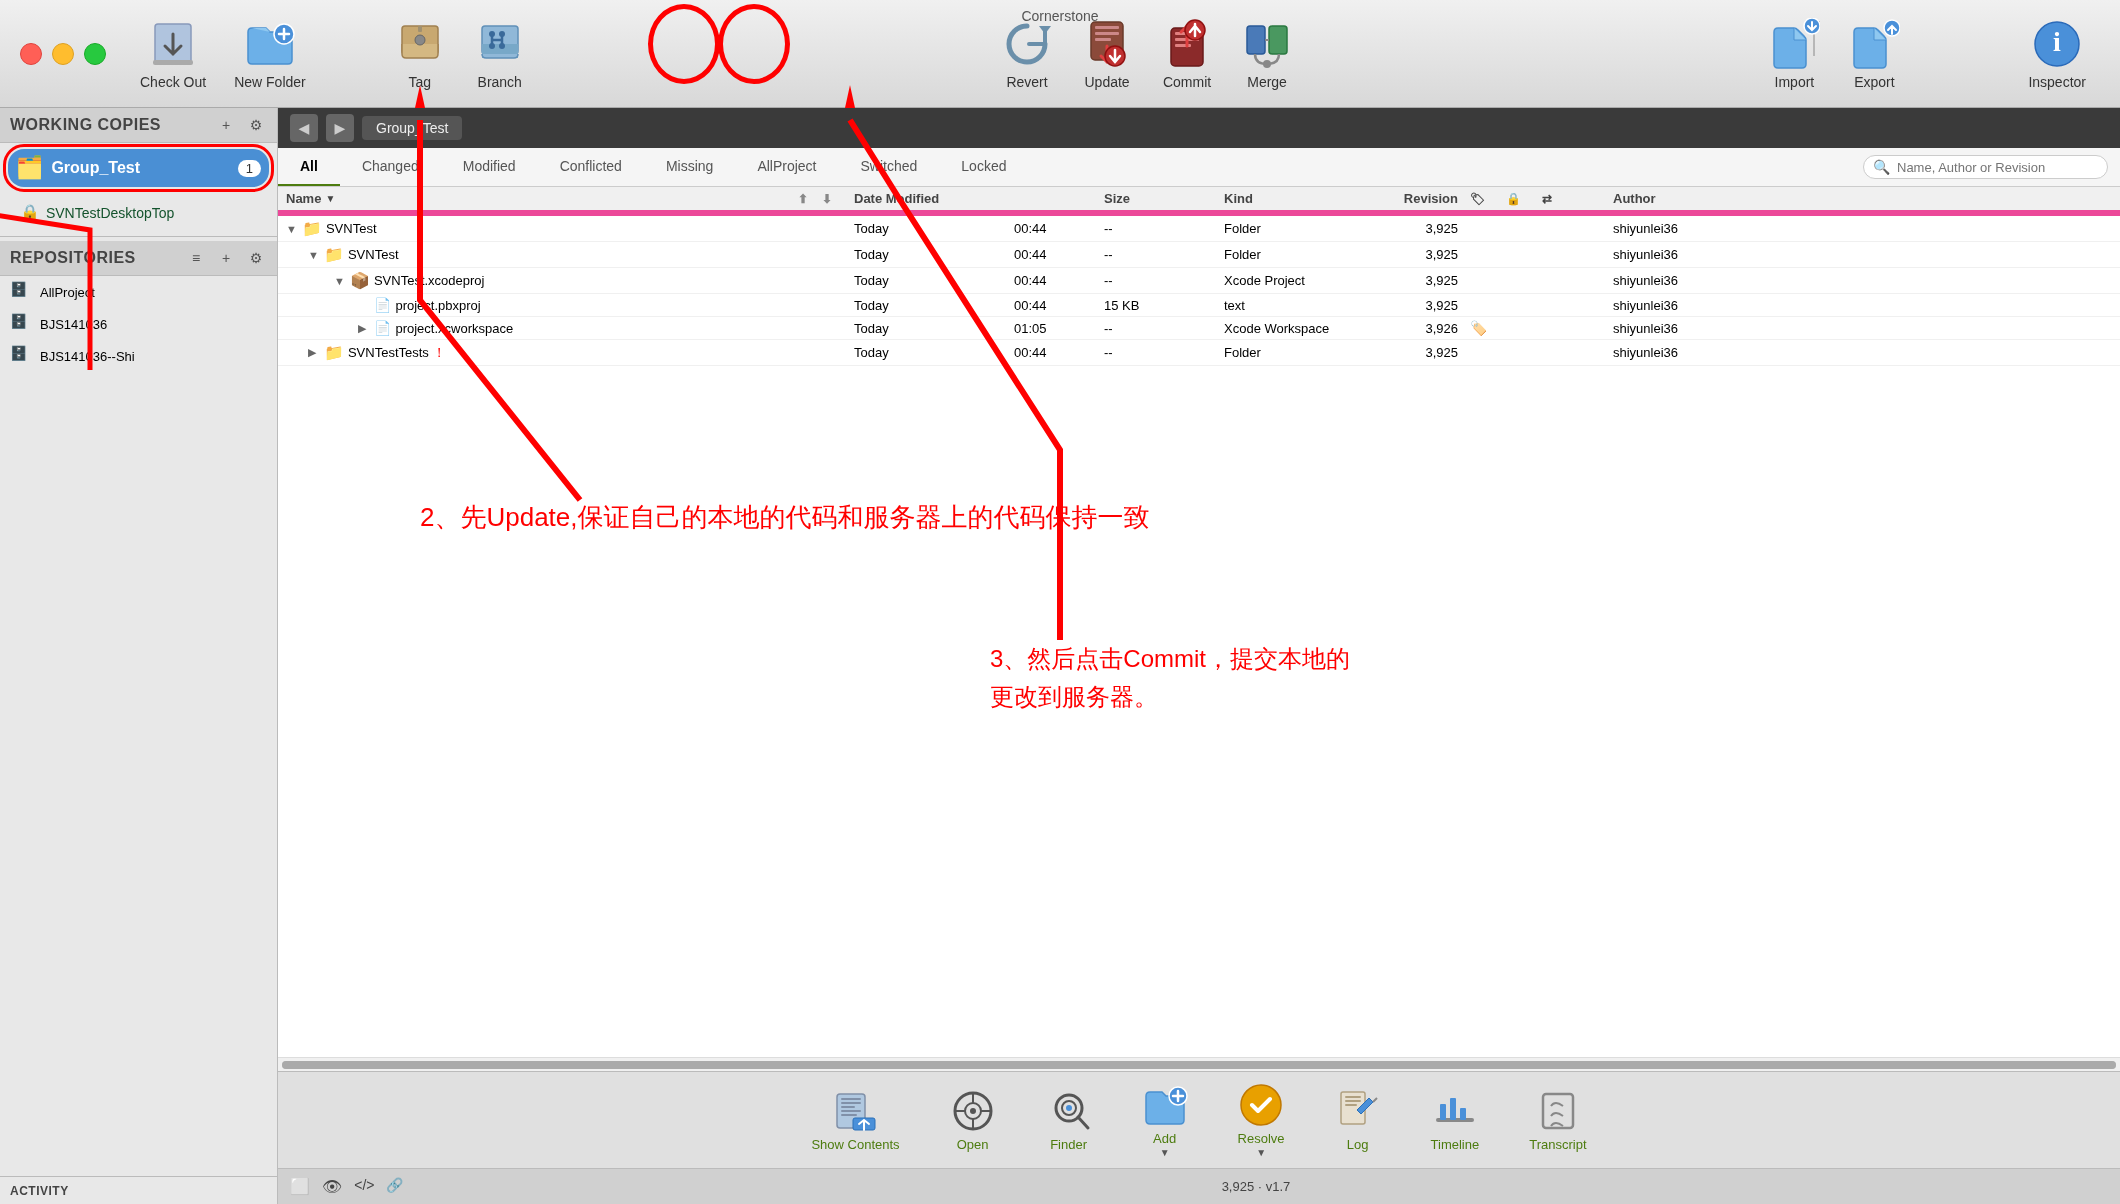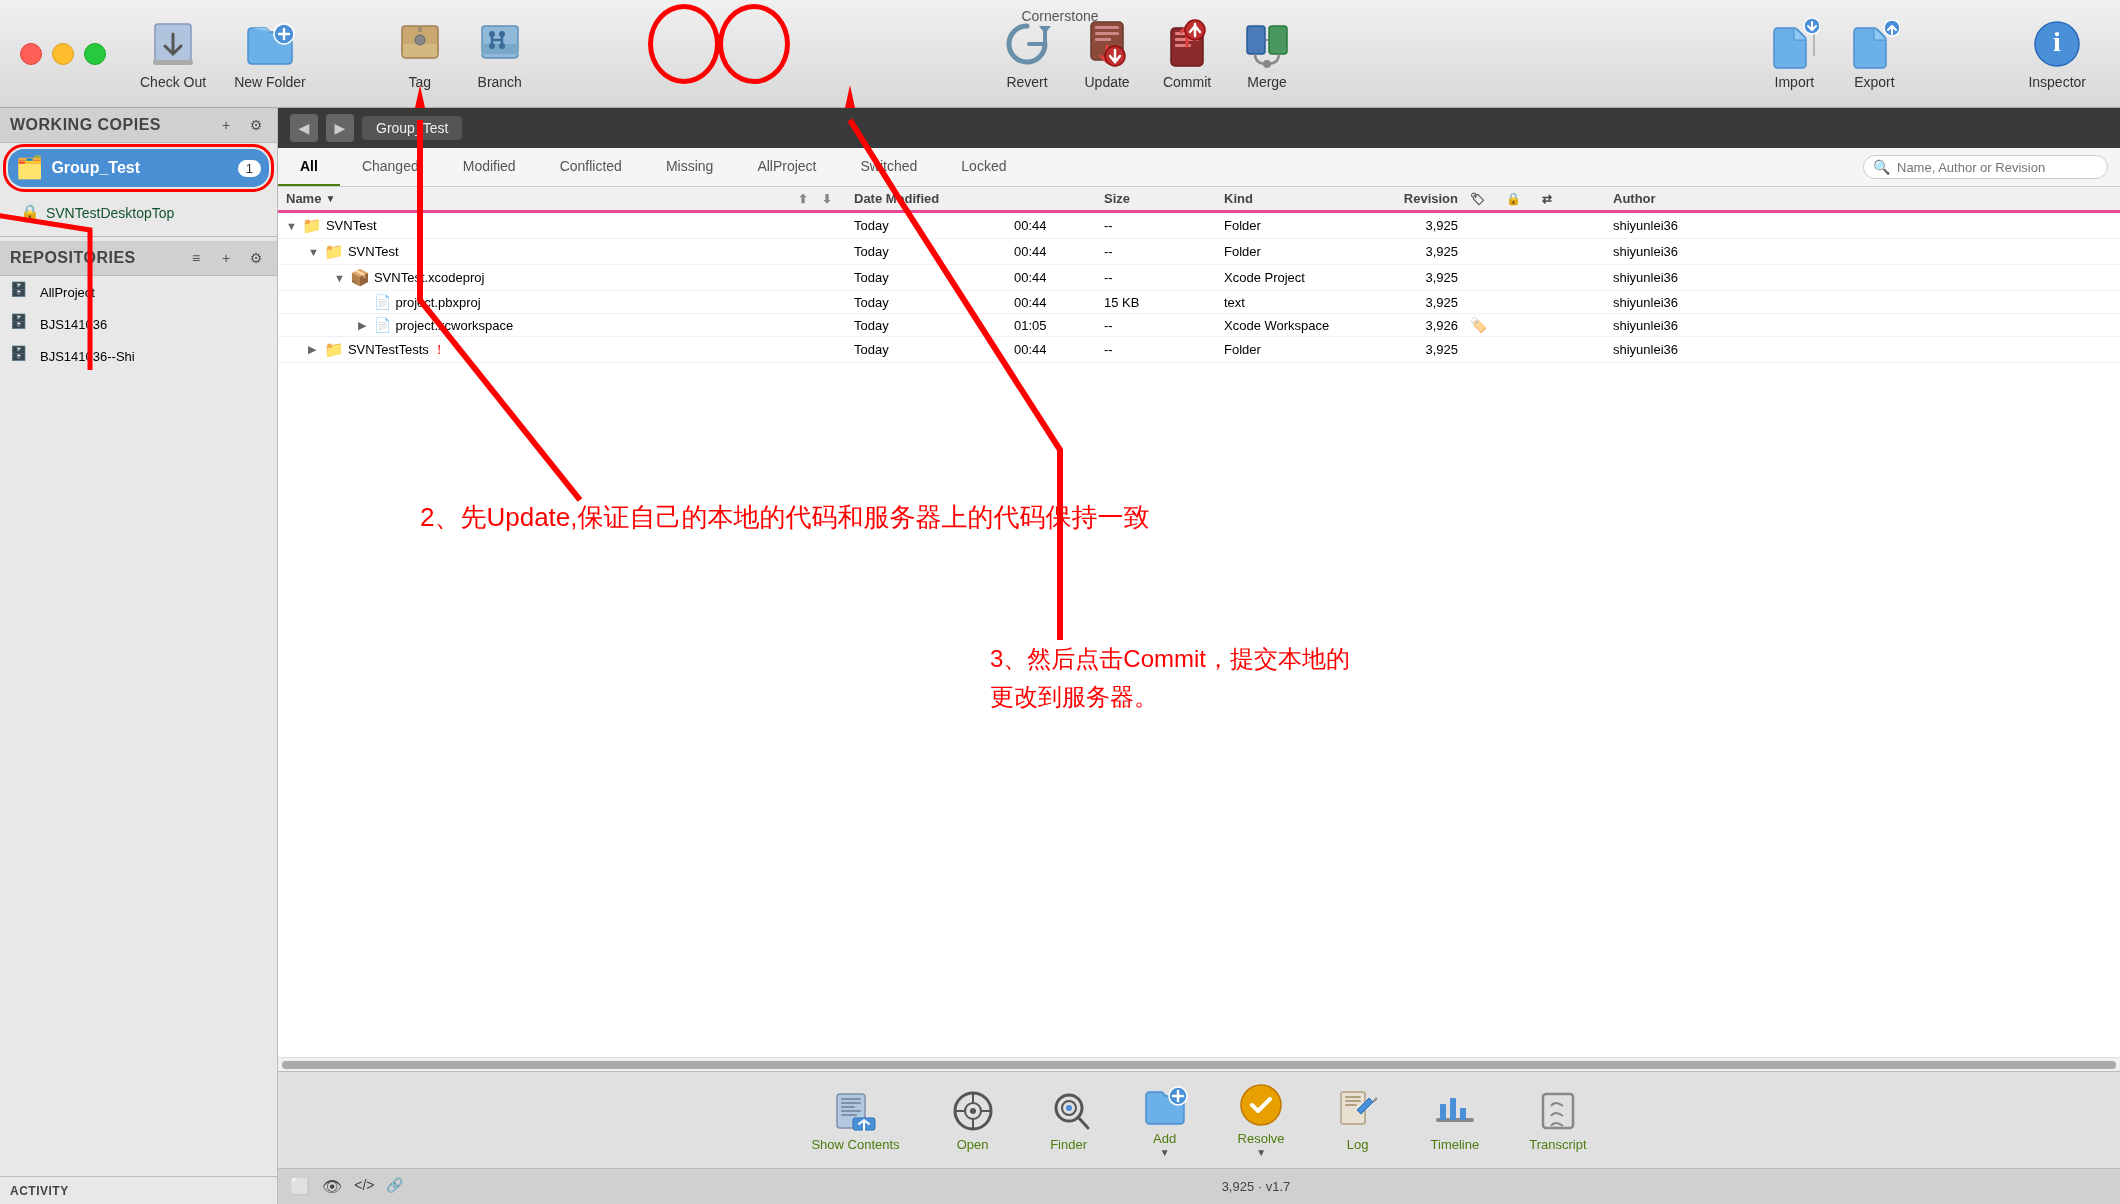--- a/index.html
+++ b/index.html
@@ -61,21 +61,21 @@
     
     .filter-tabs { display: flex; align-items: center; padding: 0; border-bottom: 1px solid #ccc; background: #f5f5f5; }
     .filter-tab { padding: 10px 22px; font-size: 14px; color: #555; cursor: pointer; border-bottom: 2px solid transparent; }
     .filter-tab.active { color: #000; border-bottom: 2px solid #4d7c0f; font-weight: 600; }
 
     .search-box { margin-left: auto; margin-right: 12px; display: flex; align-items: center; border: 1px solid #ccc; border-radius: 14px; padding: 3px 10px; background: white; gap: 6px; }
     .search-box input { border: none; outline: none; font-size: 13px; width: 200px; background: transparent; }
 
     
     .file-table { flex: 1; overflow-y: auto; }
-    .table-header { display: flex; align-items: center; padding: 4px 0; border-bottom: 3px solid #ec4899; background: #f0f0f0; font-size: 13px; font-weight: 600; color: #444; position: sticky; top: 0; }
+    .table-header { display: flex; align-items: center; padding: 4px 0; border-bottom: 6px solid #ec4899; background: #f0f0f0; font-size: 13px; font-weight: 600; color: #444; position: sticky; top: 0; }
     .col-name { flex: 0 0 520px; padding: 0 8px; }
     .col-arrow { flex: 0 0 24px; }
     .col-arrow2 { flex: 0 0 24px; }
     .col-date { flex: 0 0 160px; padding: 0 8px; }
     .col-time { flex: 0 0 90px; padding: 0 8px; }
     .col-size { flex: 0 0 100px; padding: 0 8px; }
     .col-kind { flex: 0 0 160px; padding: 0 8px; }
     .col-revision { flex: 0 0 90px; padding: 0 8px; text-align: right; }
     .col-tags { flex: 0 0 36px; padding: 0 4px; }
     .col-lock { flex: 0 0 36px; padding: 0 4px; }

